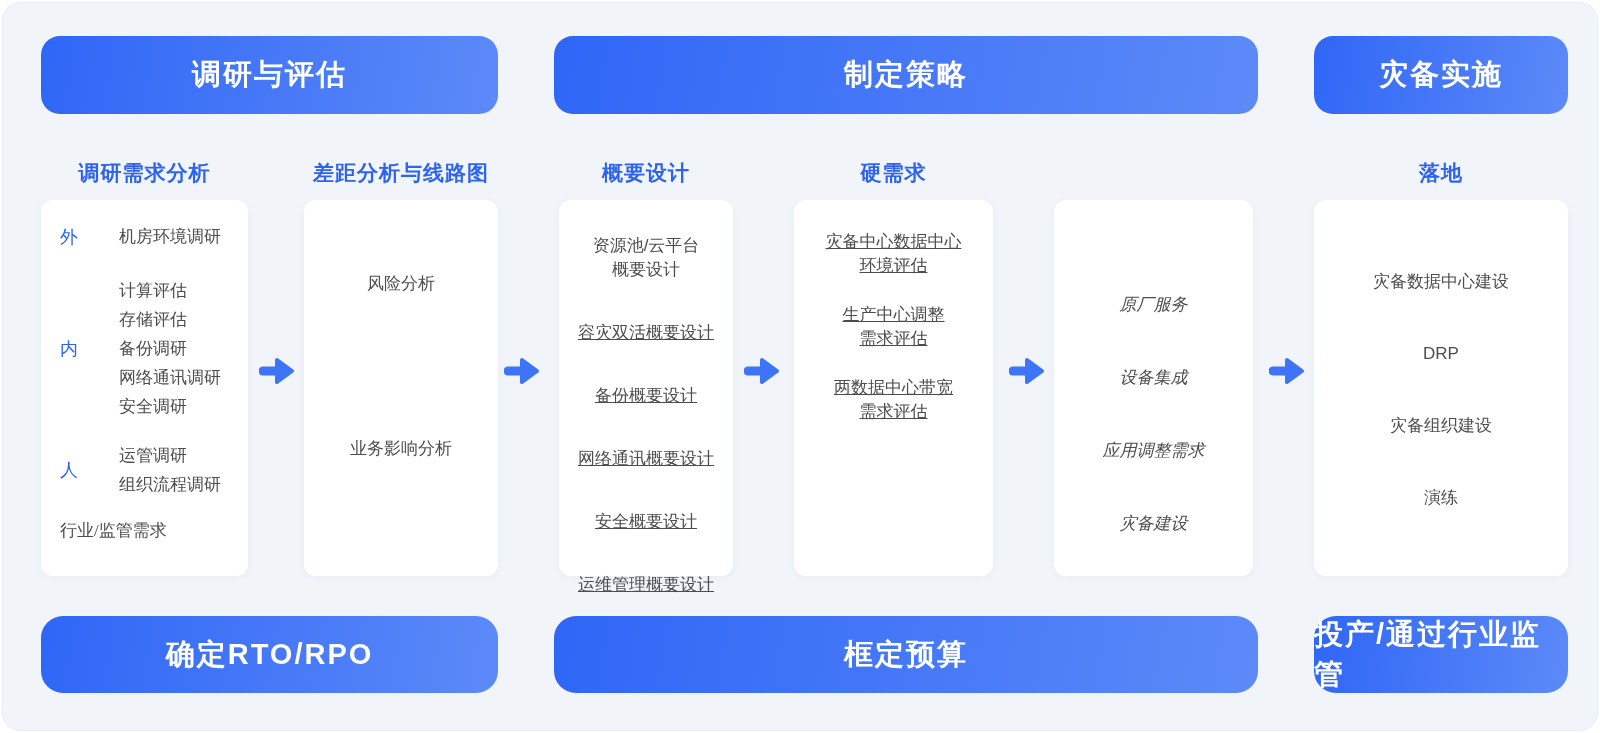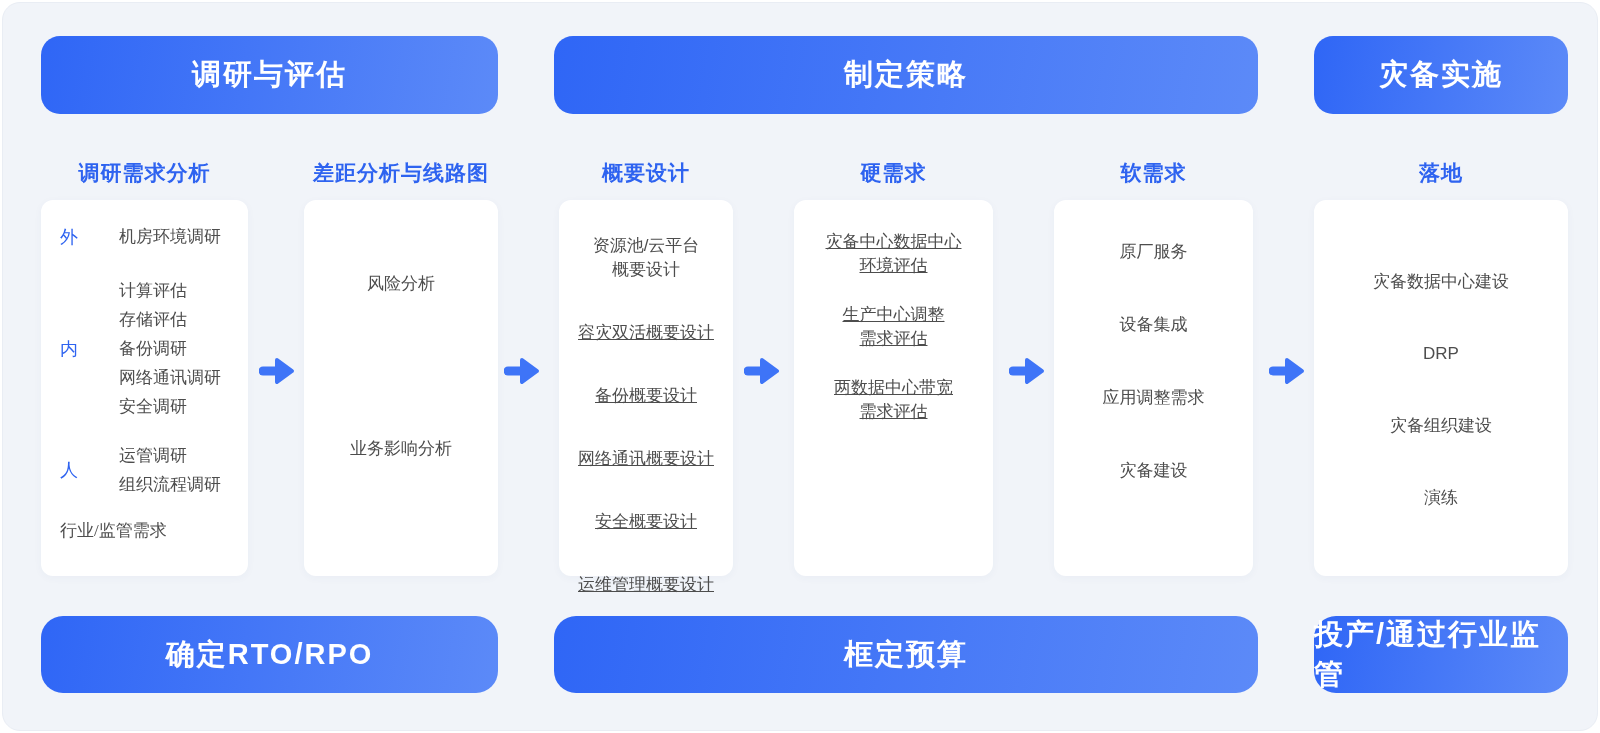--- a/index.html
+++ b/index.html
@@ -41,42 +41,41 @@
   .c1-g2 { margin-top:25px; }
   .c1-g3 { margin-top:20px; }
   .c1-g4 { margin-top:17px; padding-left:19px; line-height:29px;font-family:Liberation Serif, serif; }
 
   
   .citems { display:flex; flex-direction:column; align-items:center; text-align:center; }
   .citems .item { line-height:24px; white-space:pre-line; }
   .c2 { padding-top:72px; } .c2 .item + .item { margin-top:141px; }
   .c3 { padding-top:34px; } .c3 .item + .item { margin-top:39px;text-decoration:underline; }
   .c4 { padding-top:30px;text-decoration:underline; } .c4 .item + .item { margin-top:25px; }
-  .c5 { padding-top:40px; } .c5 .item + .item { margin-top:49px; }
+  .c5 { padding-top:93px;font-style:italic; } .c5 .item + .item { margin-top:49px; }
   .c6 { padding-top:70px;gap:48px; } .c6 .item + .item { }
 
   
   .arrow { position:absolute; top:352px; width:38px; height:32px; }
   #arrow-1 { left:256px; } #arrow-2 { left:501px; } #arrow-3 { left:741px; }
   #arrow-4 { left:1006px; } #arrow-5 { left:1266px; }
 </style>
 </head>
 <body>
 
 <div class="panel">
 
   <div class="bar top" id="phase-bar-1">调研与评估</div>
   <div class="bar top" id="phase-bar-2">制定策略</div>
   <div class="bar top" id="phase-bar-3">灾备实施</div>
 
   <div class="col-header" id="col-header-1">调研需求分析</div>
   <div class="col-header" id="col-header-2">差距分析与线路图</div>
   <div class="col-header" id="col-header-3">概要设计</div>
   <div class="col-header" id="col-header-4">硬需求</div>
-  <div class="col-header" id="col-header-5">软需求</div>
   <div class="col-header" id="col-header-6">落地</div>
 
   <div class="card c1" id="card-1">
     <div class="c1-group">
       <div class="c1-label">外</div>
       <div class="c1-items">
         <div>机房环境调研</div>
       </div>
     </div>
     <div class="c1-group c1-g2">

